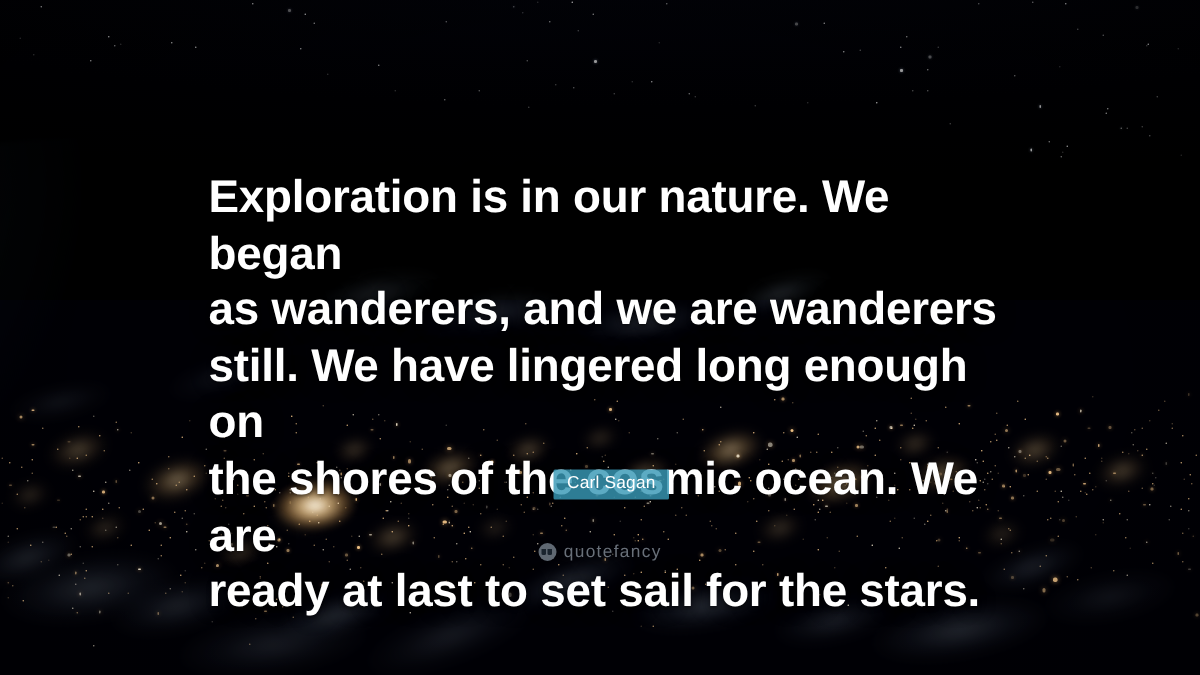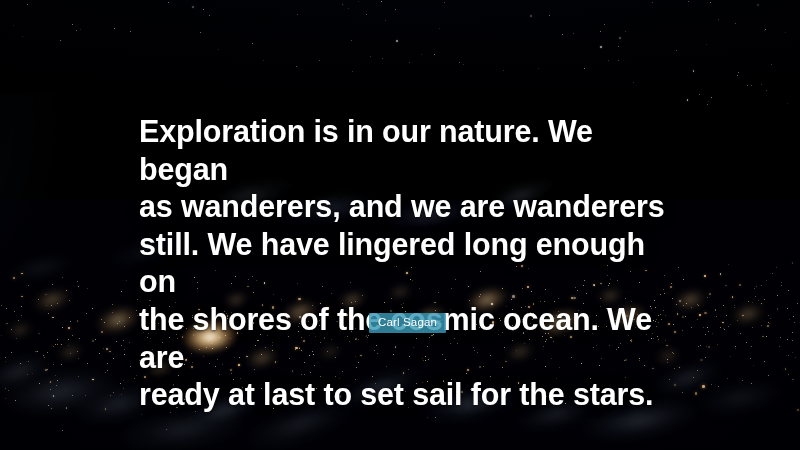--- a/index.html
+++ b/index.html
@@ -1139,14 +1139,18 @@
   <div class="vignette"></div>
 
   <div class="quote">Exploration is in our nature. We began
 as wanderers, and we are wanderers
 still. We have lingered long enough on
 the shores of the cosmic ocean. We are
 ready at last to set sail for the stars.</div>
 
   <div class="author-badge">Carl Sagan</div>
 
+  <div class="watermark">
+    <span class="wm-logo"></span>
+    <span class="wm-text">quotefancy</span>
+  </div>
 
 </div>
 
 </body></html>

